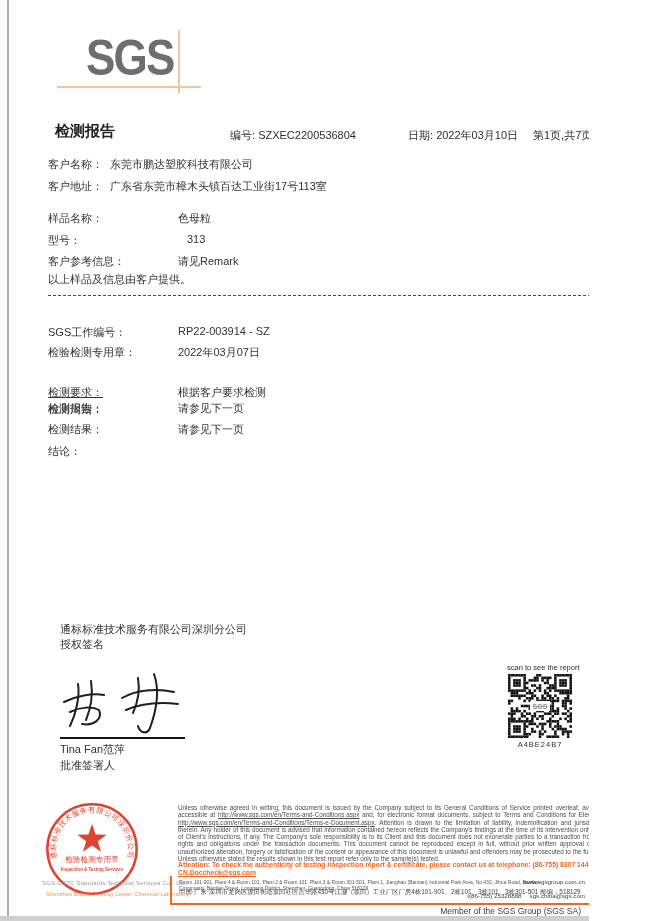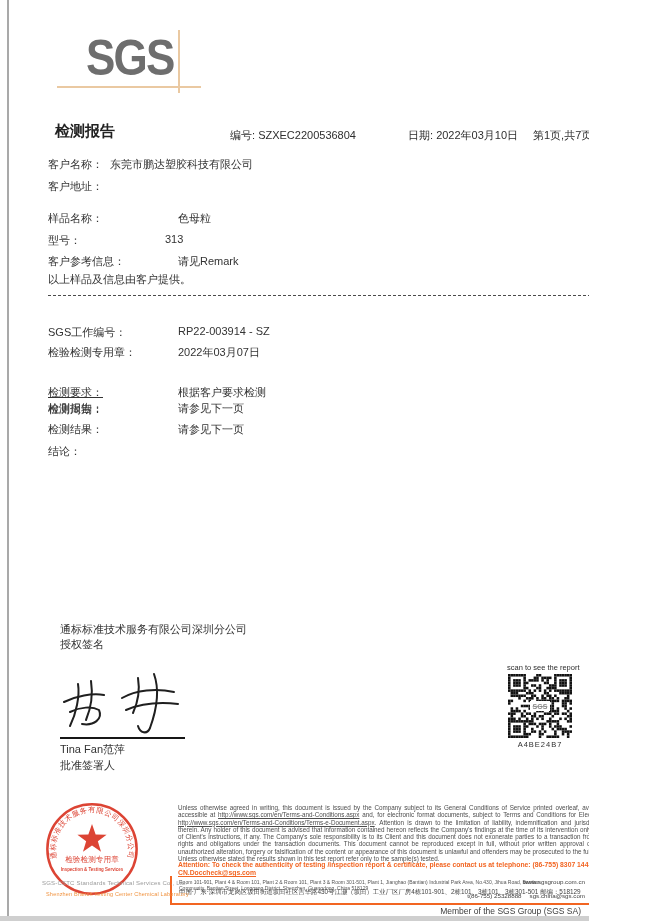--- a/index.html
+++ b/index.html
@@ -77,25 +77,26 @@
   <div class="logo-vline"></div>
 
   <div class="abs title" style="left:55px; top:122px;">检测报告</div>
   <div class="abs h-item" style="left:230px; top:128px;"><span>编号:</span> <span>SZXEC2200536804</span></div>
   <div class="abs h-item" style="left:408px; top:128px;"><span>日期:</span> <span>2022年03月10日</span></div>
   <div class="abs h-item" style="left:533px; top:128px;">第1页,共7页</div>
 
   <div class="abs lbl" style="left:48px; top:157px;">客户名称：</div>
   <div class="abs val" style="left:110px; top:157px;">东莞市鹏达塑胶科技有限公司</div>
   <div class="abs lbl" style="left:48px; top:179px;">客户地址：</div>
+  <div class="abs val" style="left:110px; top:179px;">广东省东莞市樟木头镇百达工业街17号113室</div>
 
   <div class="abs lbl" style="left:48px; top:211px;">样品名称：</div>
   <div class="abs val" style="left:178px; top:211px;">色母粒</div>
   <div class="abs lbl" style="left:48px; top:233px;">型号：</div>
-  <div class="abs val" style="left:165px; top:233px;">313</div>
+  <div class="abs val" style="left:187px; top:233px;">313</div>
   <div class="abs lbl" style="left:48px; top:254px;">客户参考信息：</div>
   <div class="abs val" style="left:178px; top:254px;">请见Remark</div>
   <div class="abs note" style="left:48px; top:272px;">以上样品及信息由客户提供。</div>
 
   <div class="dashed-sep"></div>
 
   <div class="abs lbl" style="left:48px; top:325px;">SGS工作编号：</div>
   <div class="abs val" style="left:178px; top:325px;">RP22-003914 - SZ</div>
   <div class="abs lbl" style="left:48px; top:345px;">检验检测专用章：</div>
   <div class="abs val" style="left:178px; top:345px;">2022年03月07日</div>

